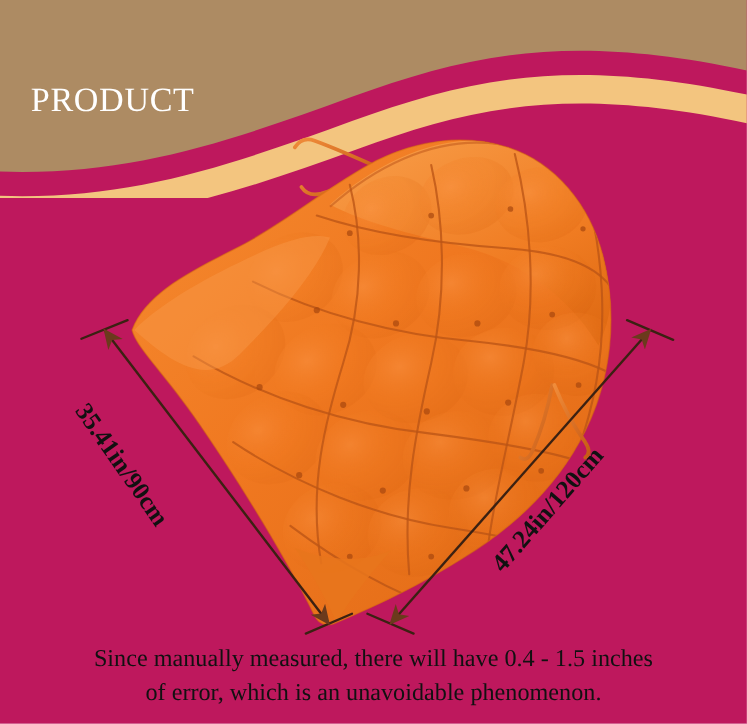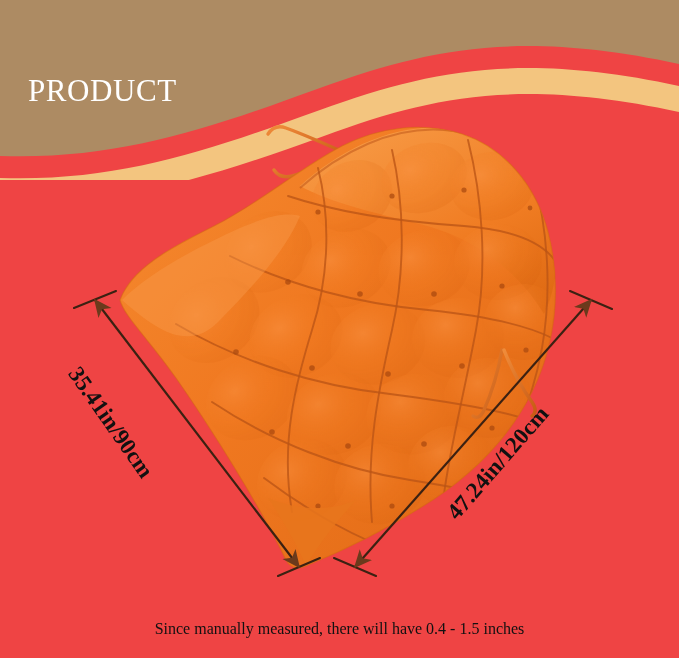--- a/index.html
+++ b/index.html
@@ -3,21 +3,21 @@
 <meta charset="utf-8">
 <style>
   html,body{margin:0;padding:0;}
   body{
     width:679px;height:658px;
     background:#ffffff;
     font-family:"Liberation Serif", serif;
     overflow:hidden;
     position:relative;
   }
-  #stage{position:relative;width:679px;height:658px;overflow:hidden;background:#ef4444;}
+  #stage{position:relative;width:679px;height:658px;overflow:hidden;background:#be185d;}
 
   
   .header-wave{position:absolute;left:0;top:0;width:679px;height:180px;}
   .title{
     position:absolute;left:28px;top:34px;
     color:#ffffff;
     font-size:31px;
     line-height:38px;
     letter-spacing:0.6px;
     font-family:"Liberation Serif", serif;
@@ -42,21 +42,21 @@
     transform-origin:0 0;
   }
   .dim-left{left:84px;top:362px;transform:rotate(55deg);}
   .dim-right{left:442px;top:508px;transform:rotate(-49deg);}
 
   
   .footer{
     position:absolute;left:0;bottom:14px;width:679px;
     text-align:center;
     font-family:"Liberation Serif", serif;
-    font-size:16px;
+    font-size:22px;
     line-height:31px;
     color:#111111;
     z-index:4;
   }
   .footer .fl{display:block;}
 </style>
 </head>
 <body>
 
 <div id="stage">
@@ -259,15 +259,16 @@
       <line x1="355" y1="567" x2="591" y2="300" stroke="#3B2112" stroke-width="2.2" marker-start="url(#arrowA)" marker-end="url(#arrowA)"></line>
     </g>
   </svg>
 
   <div class="dim-label dim-left">35.41in/90cm</div>
 
   <div class="dim-label dim-right">47.24in/120cm</div>
 
   <div class="footer">
     <span class="fl">Since manually measured, there will have 0.4 - 1.5 inches</span>
+    <span class="fl">of error, which is an unavoidable phenomenon.</span>
   </div>
 
 </div>
 
 </body></html>

